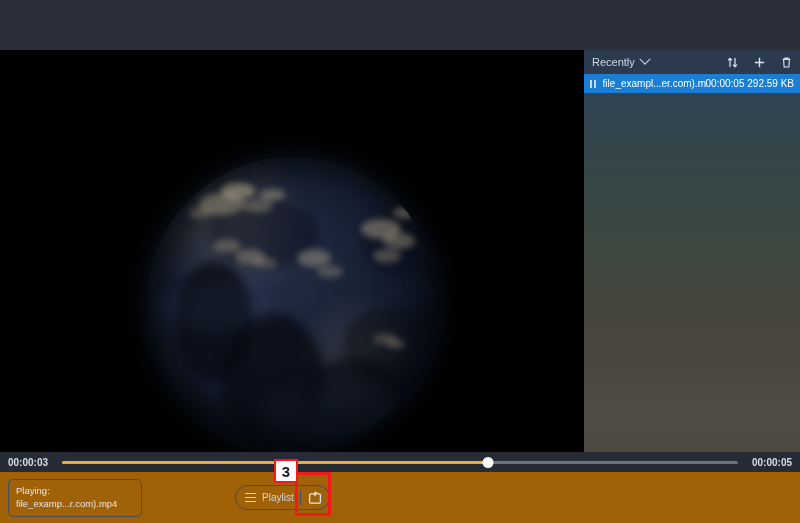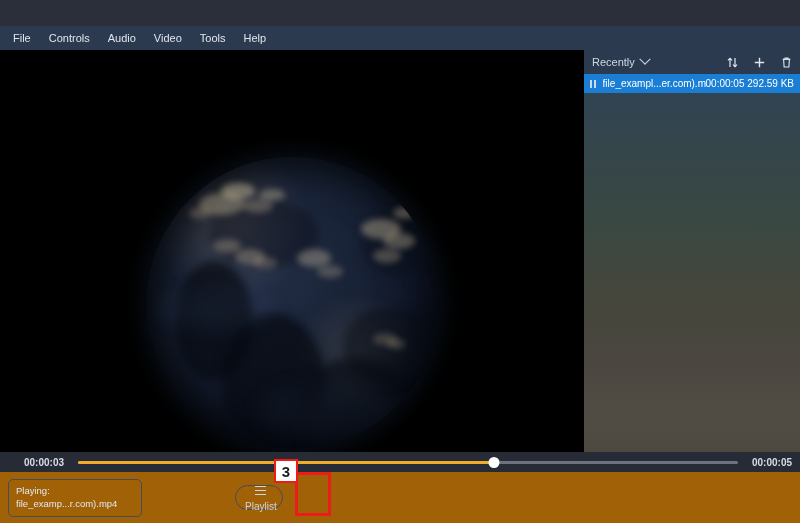--- a/index.html
+++ b/index.html
@@ -173,21 +173,21 @@
   .seekbar {
     position: absolute; left: 0; top: 452px; width: 800px; height: 20px;
     background: #272b35;
     display: flex; align-items: center;
   }
   .time-left, .time-right {
     color: #d8dde8; font-size: 10px; font-weight: bold;
     font-family: "Liberation Sans", sans-serif;
     white-space: nowrap;
   }
-  .time-left { margin-left: 24px; width: 54px; }
+  .time-left { margin-left: 8px; width: 54px; }
   .time-right { margin-right: 8px; width: 54px; text-align: right; }
   .track-wrap {
     position: relative; flex: 1 1 auto; height: 20px;
     display: flex; align-items: center;
   }
   .track {
     position: absolute; left: 0; right: 0; top: 9px; height: 2.5px;
     background: #6c7280; border-radius: 2px;
   }
   .track-fill {
@@ -215,21 +215,20 @@
     color: #e2e7f0; font-size: 9.5px; line-height: 13px;
   }
   .playlist-pill {
     position: absolute; left: 235px; top: 13px;
     height: 25px;
     border: 1px solid #474c58;
     border-radius: 13px;
     display: flex; align-items: center;
     padding: 0 5px 0 9px;
     gap: 6px;
-    flex-direction: column;
   }
   .hamburger { width: 11px; display: flex; flex-direction: column; gap: 2.5px; }
   .hamburger i { display: block; height: 1.4px; background: #cfd5e0; }
   .pill-label { color: #cfd5e0; font-size: 10px; white-space: nowrap; }
   .pill-div { width: 1px; height: 15px; background: #474c58; }
   .pill-icon { width: 17px; height: 17px; display: flex; align-items: center; justify-content: center; color: #e2e7f0; }
 
   
   .anno-box {
     position: absolute; left: 295px; top: 472px;
@@ -248,28 +247,20 @@
     font-family: "Liberation Sans", sans-serif;
   }
   svg { display: block; }
 </style>
 </head>
 <body>
 
 <div class="app">
 
 
-  <div class="menubar">
-    <div class="menu-item">File</div>
-    <div class="menu-item">Controls</div>
-    <div class="menu-item">Audio</div>
-    <div class="menu-item">Video</div>
-    <div class="menu-item">Tools</div>
-    <div class="menu-item">Help</div>
-  </div>
 
   <div class="stage">
     <div class="earth-wrap">
       <div class="earth-halo"></div>
       <div class="earth"></div>
       <div class="earth-tex">
 
         <div class="land" style="left:28px; top:104px; width:78px; height:120px;"></div>
         <div class="land" style="left:74px; top:156px; width:104px; height:140px;"></div>
         <div class="land" style="left:150px; top:200px; width:120px; height:120px; background:rgba(6,10,18,0.62);"></div>

